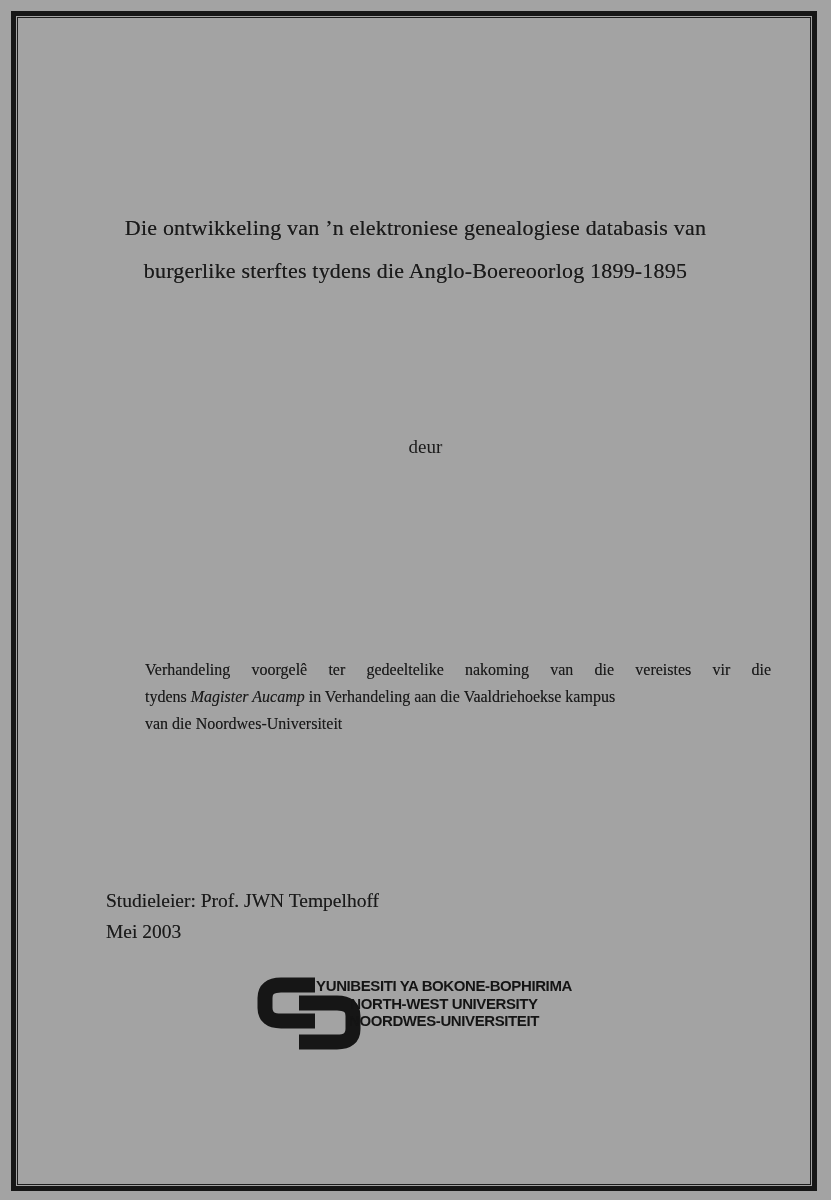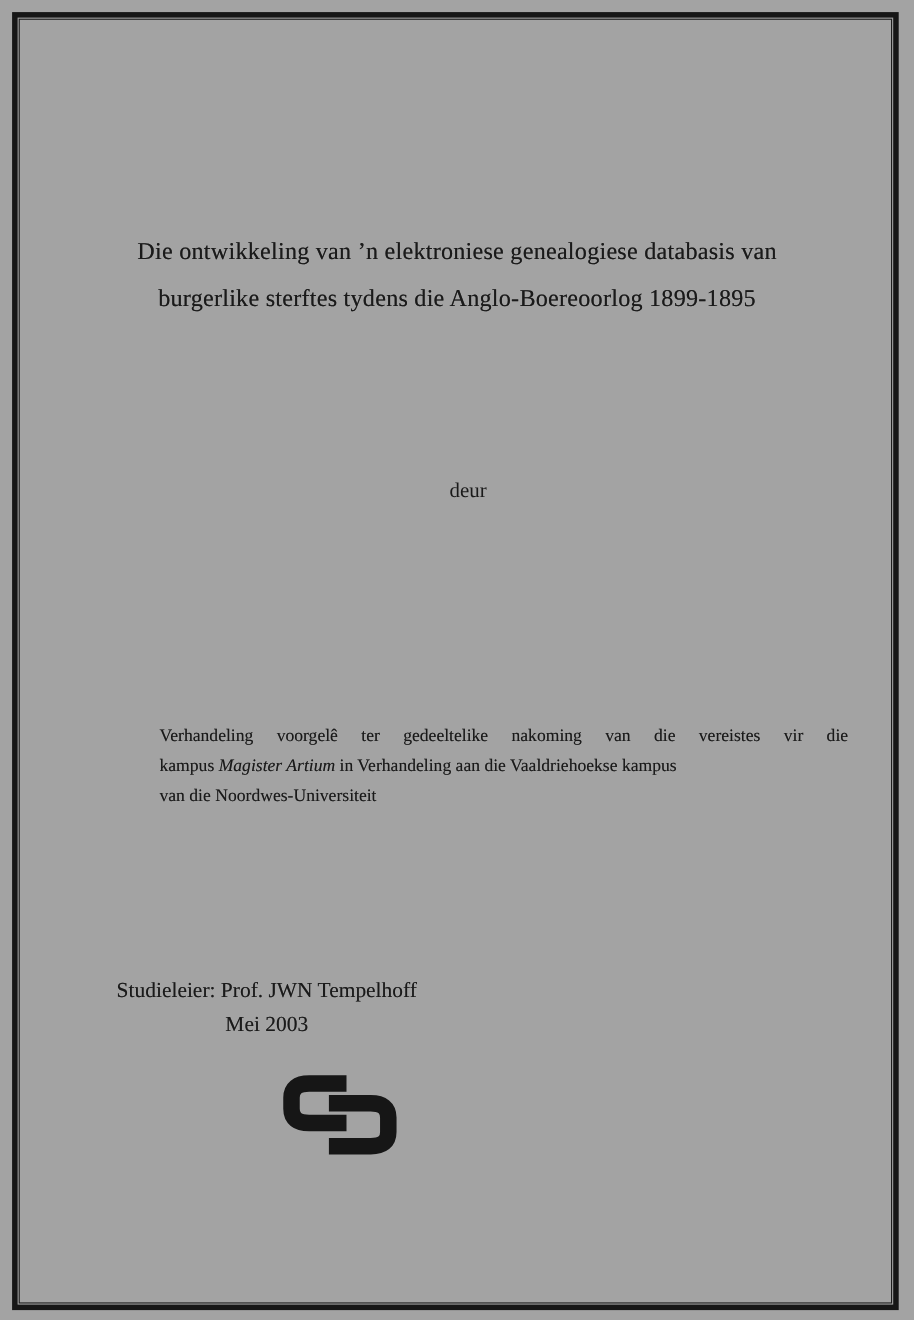--- a/index.html
+++ b/index.html
@@ -81,21 +81,20 @@
   .submission .italic {
     font-style: italic;
   }
   .supervisor-block {
     position: absolute;
     left: 106px;
     top: 886px;
     font-size: 19.5px;
     line-height: 30.5px;
     text-shadow: 0 0 0.4px rgba(0,0,0,0.45);
-    text-align: center;
   }
   .logo {
     position: absolute;
     left: 0;
     top: 0;
     width: 831px;
     height: 1200px;
     pointer-events: none;
   }
   .logo-mark {
@@ -130,32 +129,37 @@
   <div class="title-block">
     <div>Die ontwikkeling van ’n elektroniese genealogiese databasis van</div>
     <div>burgerlike sterftes tydens die Anglo-Boereoorlog 1899-1895</div>
   </div>
 
   <div class="byline">deur</div>
 
 
   <div class="submission">
     <span class="justified">Verhandeling voorgelê ter gedeeltelike nakoming van die vereistes vir die</span>
-    <span><span>kampus </span><span class="italic">Magister Artium</span><span> in Verhandeling aan die Vaaldriehoekse kampus</span></span>
+    <span><span>tydens </span><span class="italic">Magister Aucamp</span><span> in Verhandeling aan die Vaaldriehoekse kampus</span></span>
     <br>
     <span>van die Noordwes-Universiteit</span>
   </div>
 
   <div class="supervisor-block">
     <div>Studieleier: Prof. JWN Tempelhoff</div>
     <div>Mei 2003</div>
   </div>
 
   <div class="logo">
     <div class="logo-mark">
       <svg width="104" height="77" viewBox="0 0 104 77" aria-hidden="true">
         <path d="M 58 12 H 24 Q 8 12 8 25 V 35 Q 8 48 24 48 H 58" fill="none" stroke="#161616" stroke-width="15"></path>
         <path d="M 42 30 H 80 Q 96 30 96 43 V 56 Q 96 69 80 69 H 42" fill="none" stroke="#161616" stroke-width="15"></path>
       </svg>
     </div>
+    <div class="logo-text">
+      <div>YUNIBESITI YA BOKONE-BOPHIRIMA</div>
+      <div>NORTH-WEST UNIVERSITY</div>
+      <div>NOORDWES-UNIVERSITEIT</div>
+    </div>
   </div>
 
 </div>
 
 </body></html>

